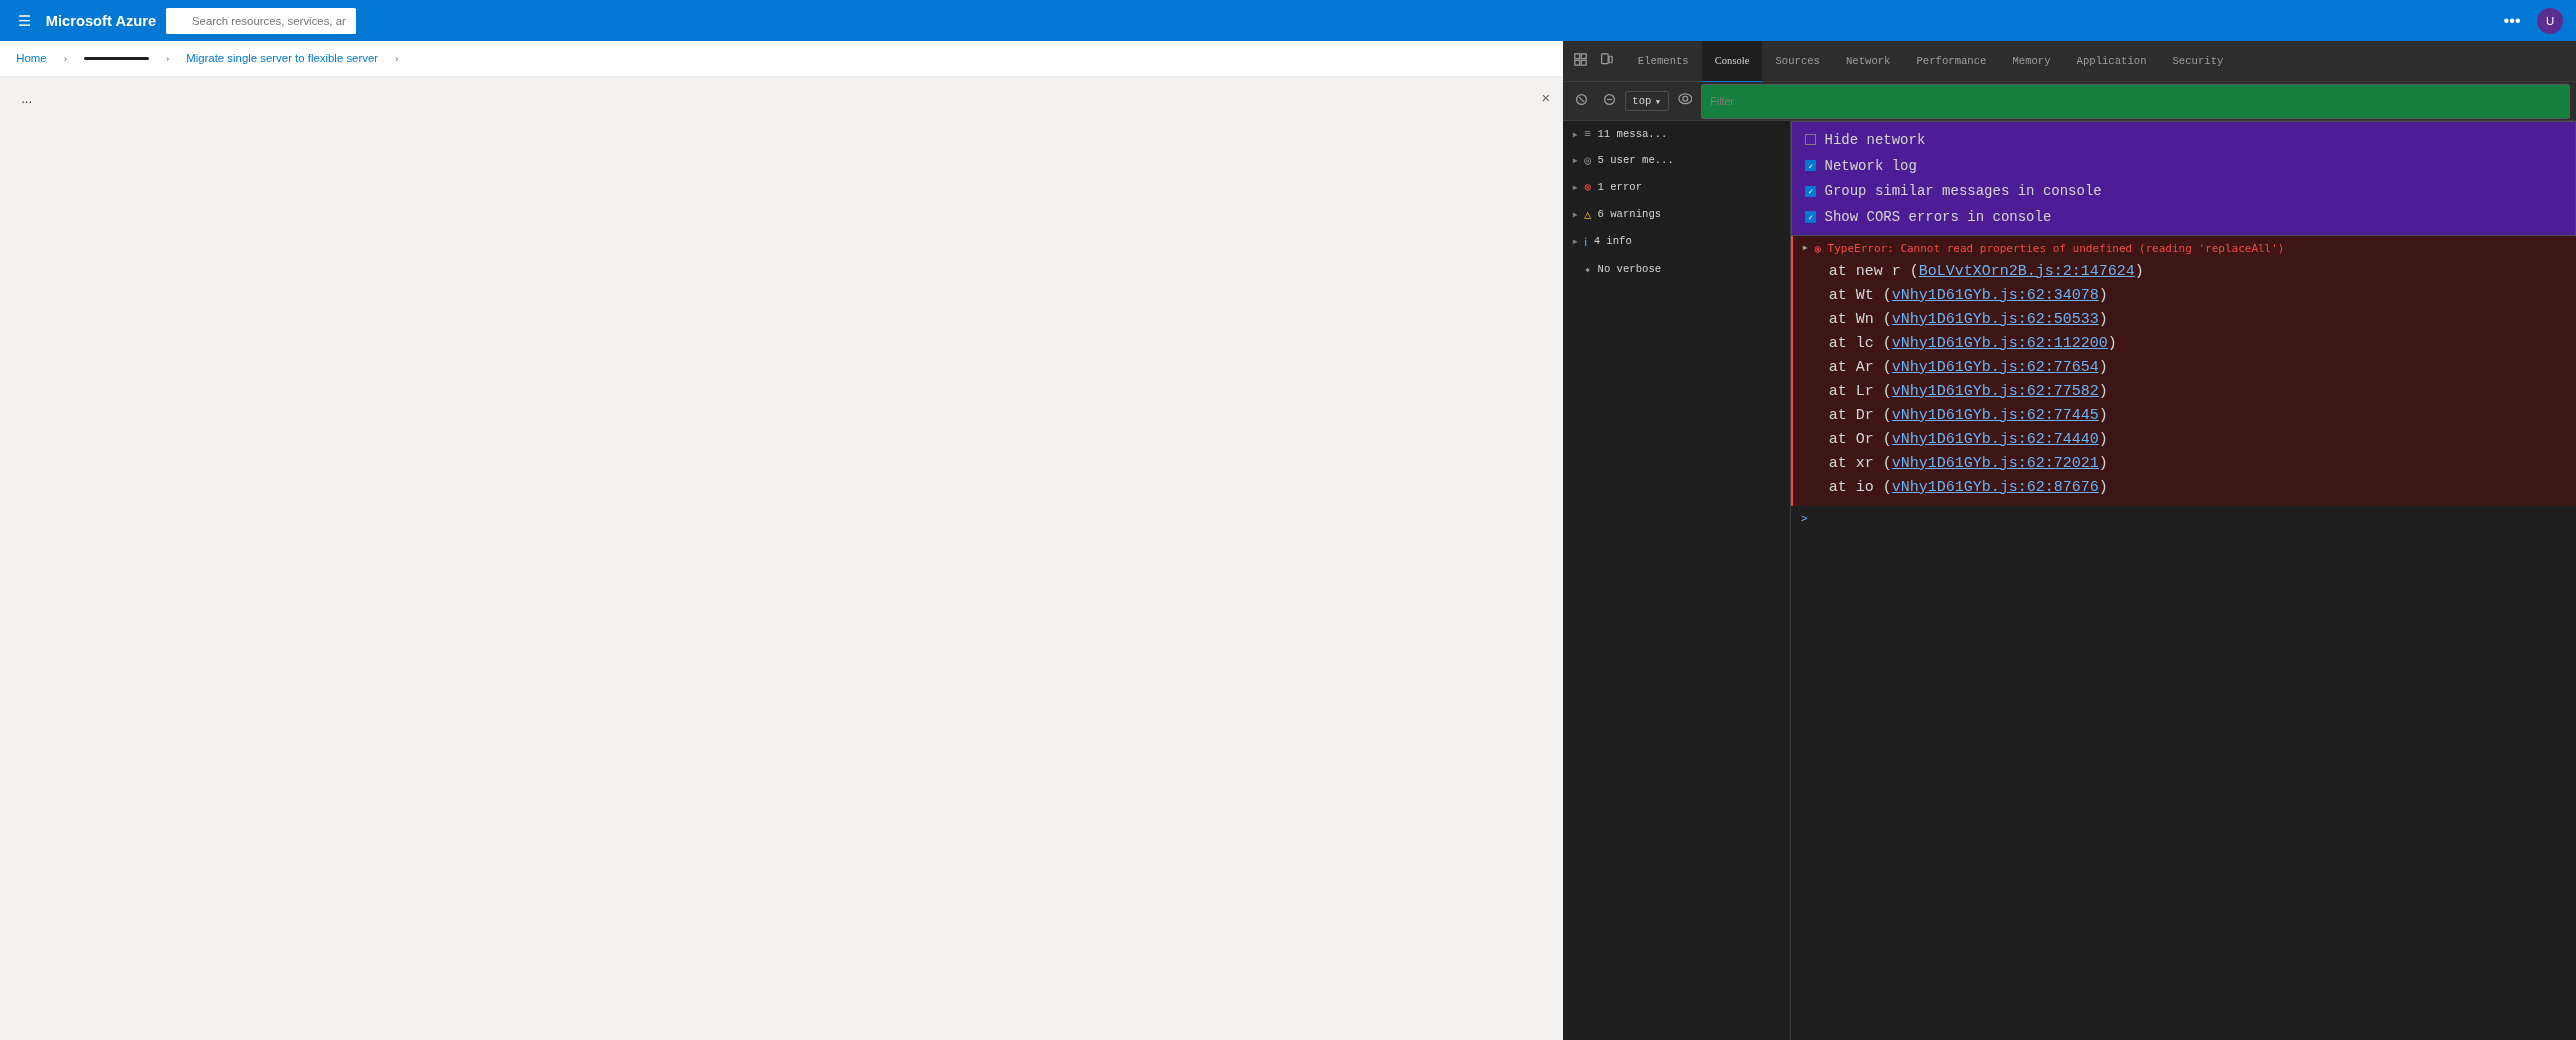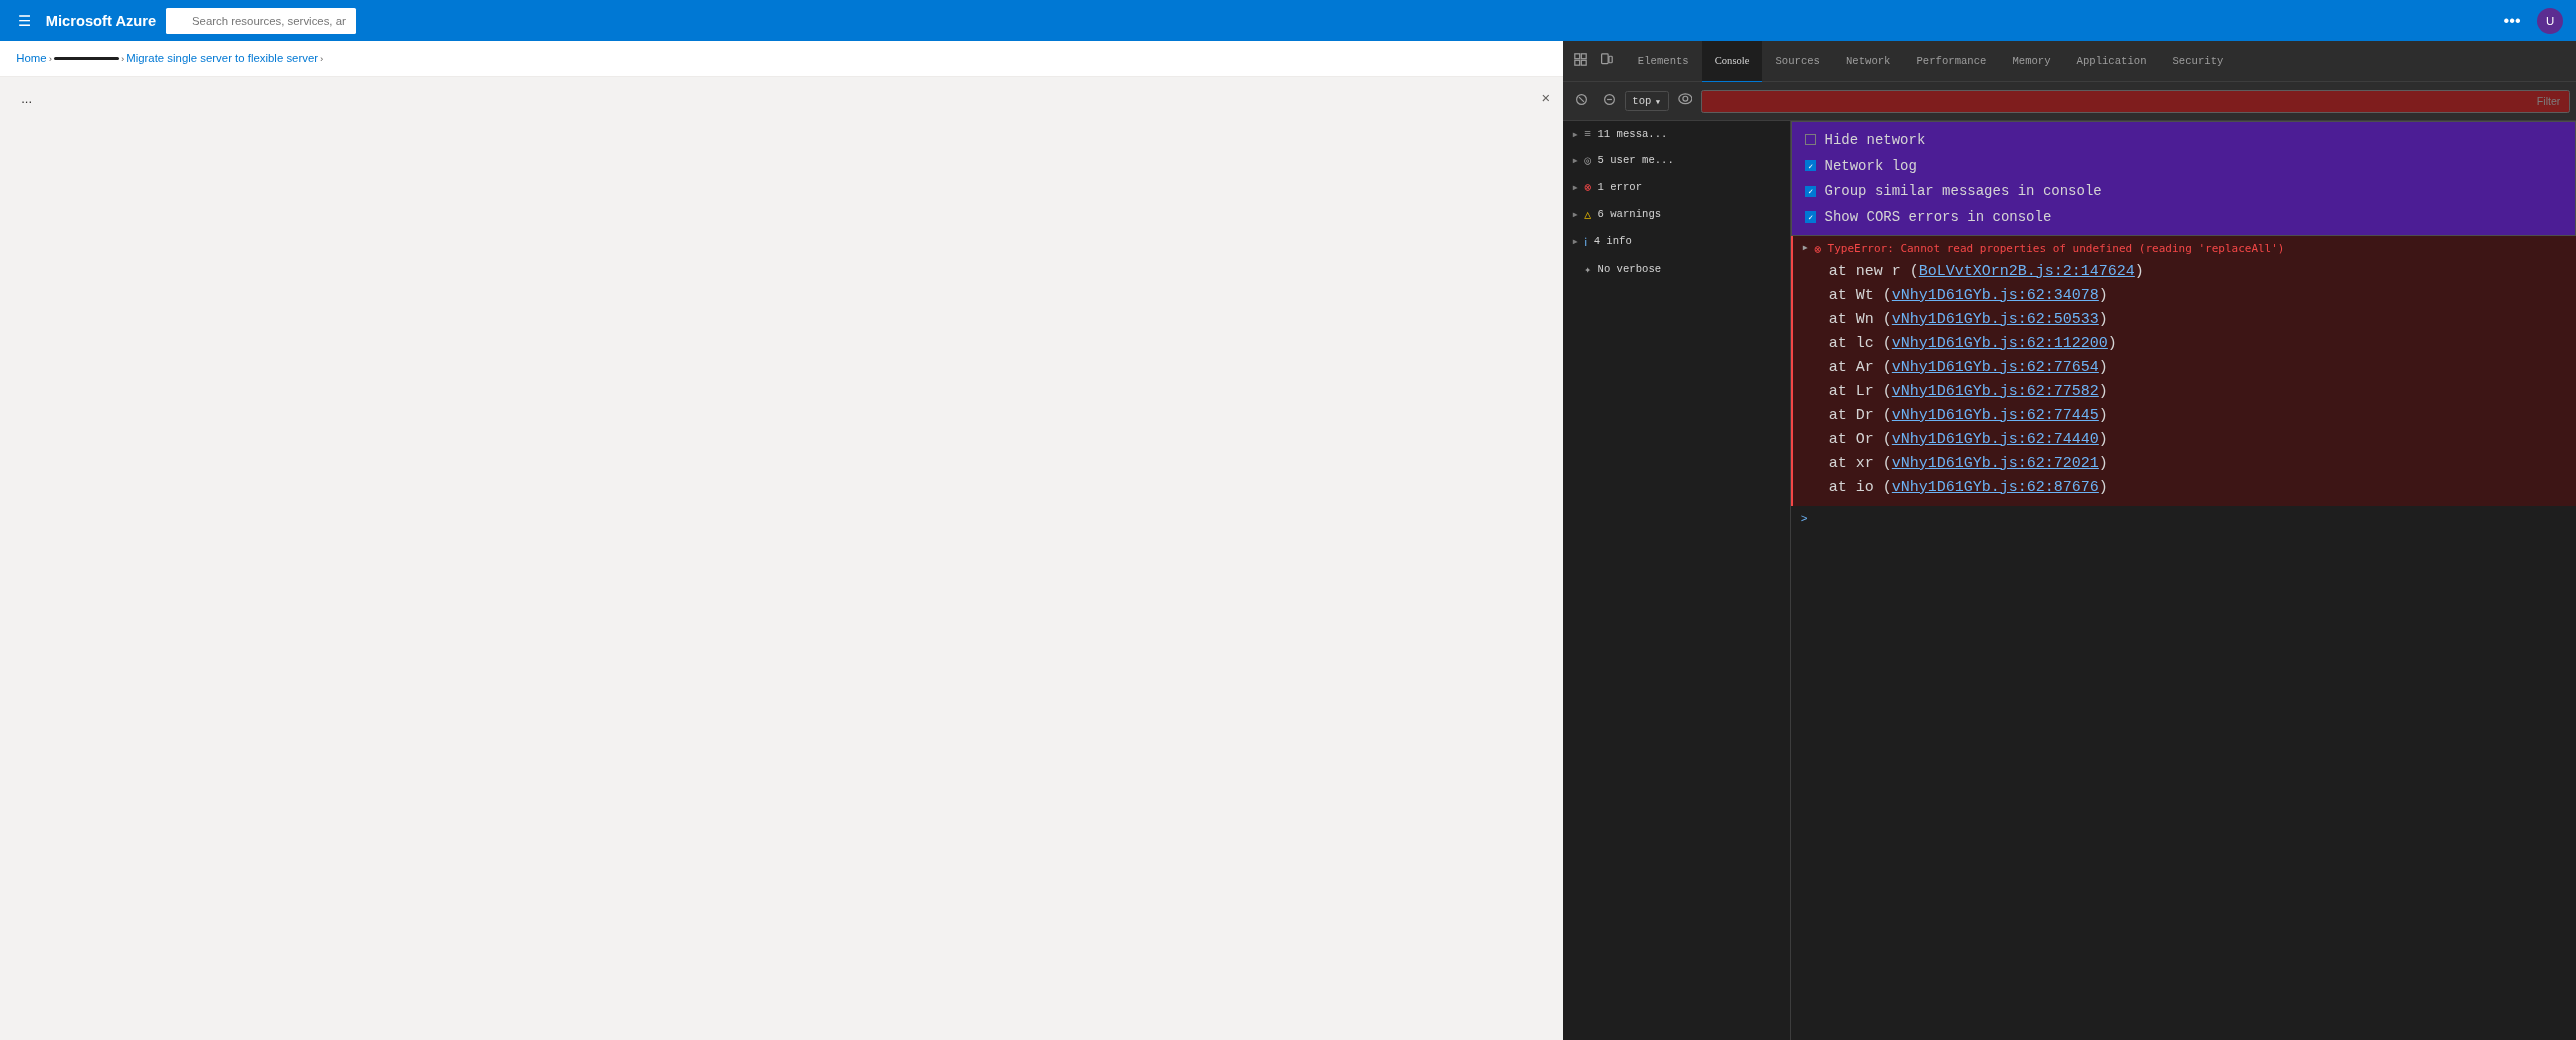--- a/index.html
+++ b/index.html
@@ -87,21 +87,21 @@
       display: flex;
       flex-direction: column;
       overflow: hidden;
     }
 
     
     .breadcrumb {
       display: flex;
       align-items: center;
       padding: 11.4px 16.3px;
-      gap: 2px;
+      gap: 17px;
       font-size: 11.4px;
       color: #0078d4;
       background: white;
       border-bottom: 0.8px solid #edebe9;
     }
     .breadcrumb-item { color: #0078d4; cursor: pointer; }
     .breadcrumb-sep { color: #605e5c; font-size: 9.8px; }
     .breadcrumb-redacted {
       background: #1f1f1f;
       color: #1f1f1f;
@@ -222,29 +222,28 @@
     .eye-icon-btn {
       color: #9d9d9d;
       font-size: 13px;
       padding: 4.1px 5.7px;
       cursor: pointer;
       border-radius: 2.4px;
     }
 
     .filter-input {
       flex: 1;
-      background: #7f1d1d;
+      background: #15803d;
       border: 0.8px solid #5d5d5d;
       border-radius: 2.4px;
       color: #d4d4d4;
       font-size: 10.6px;
       padding: 3.3px 8.1px;
       outline: none;
-      height: 23px;
-      text-align: right;
+      height: 35px;
     }
     .filter-input::placeholder { color: #7d7d7d; }
 
     
     .devtools-content {
       display: flex;
       flex: 1;
       overflow: hidden;
     }
 

